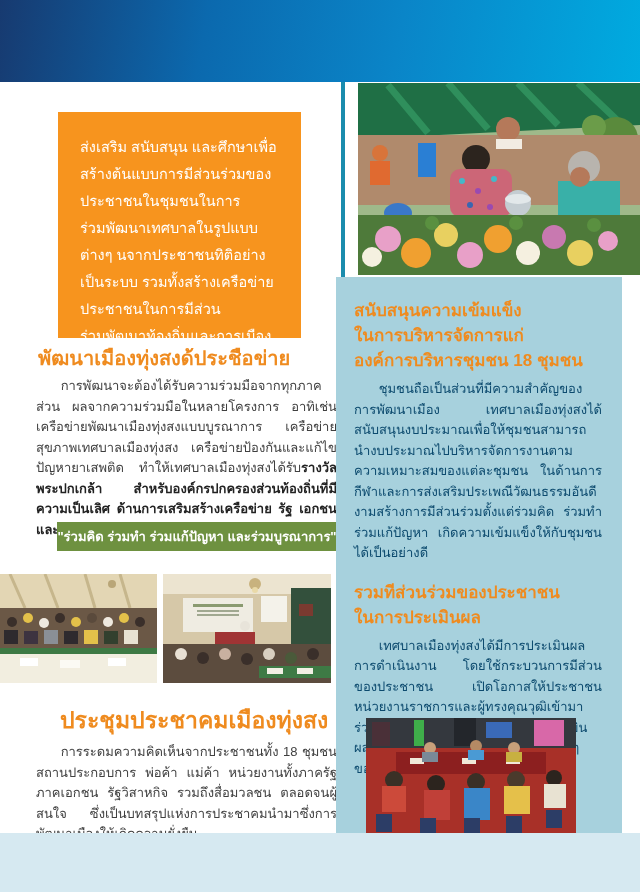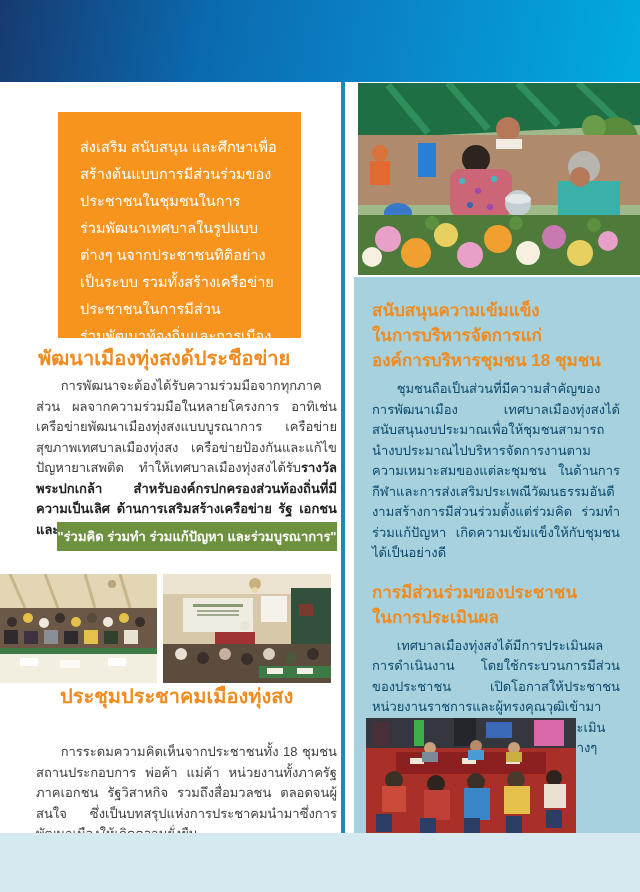--- a/index.html
+++ b/index.html
@@ -20,25 +20,25 @@
   .left-h1{position:absolute;left:38px;top:342px;font-size:20px;}
   .body-par{font-size:13px;line-height:20.5px;color:#3f3f3f;text-align:justify;text-indent:1.9em;margin:0;}
   .left-p1{position:absolute;left:36px;top:376px;width:301px;}
   .left-p1 b{color:#222;}
   .quote-box{position:absolute;left:57px;top:522px;width:280px;height:29px;background:#6e9140;
     color:#ffffff;font-size:13px;font-weight:bold;text-align:center;line-height:29px;}
   .photo{position:absolute;overflow:hidden;}
   .photo svg{display:block;width:100%;height:100%;}
   .ph-left1{left:0;top:574px;width:157px;height:109px;}
   .ph-left2{left:163px;top:574px;width:168px;height:109px;}
-  .left-h2{position:absolute;left:60px;top:680px;font-size:20px;font-family:Liberation Serif, serif;}
+  .left-h2{position:absolute;left:60px;top:702px;font-size:23px;font-family:Liberation Serif, serif;}
   .left-p2{position:absolute;left:36px;top:742px;width:301px;}
   
   .ph-top{left:358px;top:83px;width:282px;height:192px;}
-  .teal-box{position:absolute;left:354px;top:277px;width:286px;height:556px;background:#a7d1dd;
+  .teal-box{position:absolute;left:336px;top:277px;width:286px;height:556px;background:#a7d1dd;
     box-sizing:border-box;padding:21px 20px 0 18px;}
   .teal-h{font-size:17px;line-height:25px;margin:0 0 6px 0;}
   .teal-par{font-size:13px;line-height:20.5px;color:#0c4a6e;text-align:justify;text-indent:1.9em;margin:0 0 16px 0;}
   .ph-bottom{left:366px;top:718px;width:210px;height:115px;}
   
   .footer-band{position:absolute;left:0;top:833px;width:640px;height:59px;background:#d6e9f1;}
 </style>
 </head>
 <body>
 
@@ -165,21 +165,21 @@
         <circle cx="158" cy="140" r="7" fill="#5a9040"></circle>
       <circle cx="236" cy="142" r="7" fill="#5a9040"></circle>
     </svg>
   </div>
 
   <div class="teal-box">
     <h3 class="h-orange teal-h">สนับสนุนความเข้มแข็ง
 ในการบริหารจัดการแก่
 องค์การบริหารชุมชน 18 ชุมชน</h3>
     <p class="teal-par">ชุมชนถือเป็นส่วนที่มีความสำคัญของการพัฒนาเมือง เทศบาลเมืองทุ่งสงได้สนับสนุนงบประมาณเพื่อให้ชุมชนสามารถนำงบประมาณไปบริหารจัดการงานตามความเหมาะสมของแต่ละชุมชน ในด้านการกีฬาและการส่งเสริมประเพณีวัฒนธรรมอันดีงามสร้างการมีส่วนร่วมตั้งแต่ร่วมคิด ร่วมทำ ร่วมแก้ปัญหา เกิดความเข้มแข็งให้กับชุมชนได้เป็นอย่างดี</p>
-    <h3 class="h-orange teal-h">การมีส่วนร่วมของประชาชน
+    <h3 class="h-orange teal-h">รวมทีส่วนร่วมของประชาชน
 ในการประเมินผล</h3>
     <p class="teal-par">เทศบาลเมืองทุ่งสงได้มีการประเมินผลการดำเนินงาน โดยใช้กระบวนการมีส่วนของประชาชน เปิดโอกาสให้ประชาชน หน่วยงานราชการและผู้ทรงคุณวุฒิเข้ามาร่วมเป็นคณะกรรมการติดตามและประเมินผลแผนพัฒนาเทศบาลและโครงการต่างๆ ของเทศบาล</p>
   </div>
 
   <div class="photo ph-bottom">
     <svg viewBox="0 0 210 115" preserveAspectRatio="none">
       <rect width="210" height="115" fill="#a83028"></rect>
       <rect y="0" width="210" height="30" fill="#34383e"></rect>
       <rect x="6" y="4" width="18" height="24" fill="#4a3038"></rect>
       <rect x="48" y="2" width="10" height="26" fill="#3fae4a"></rect>

